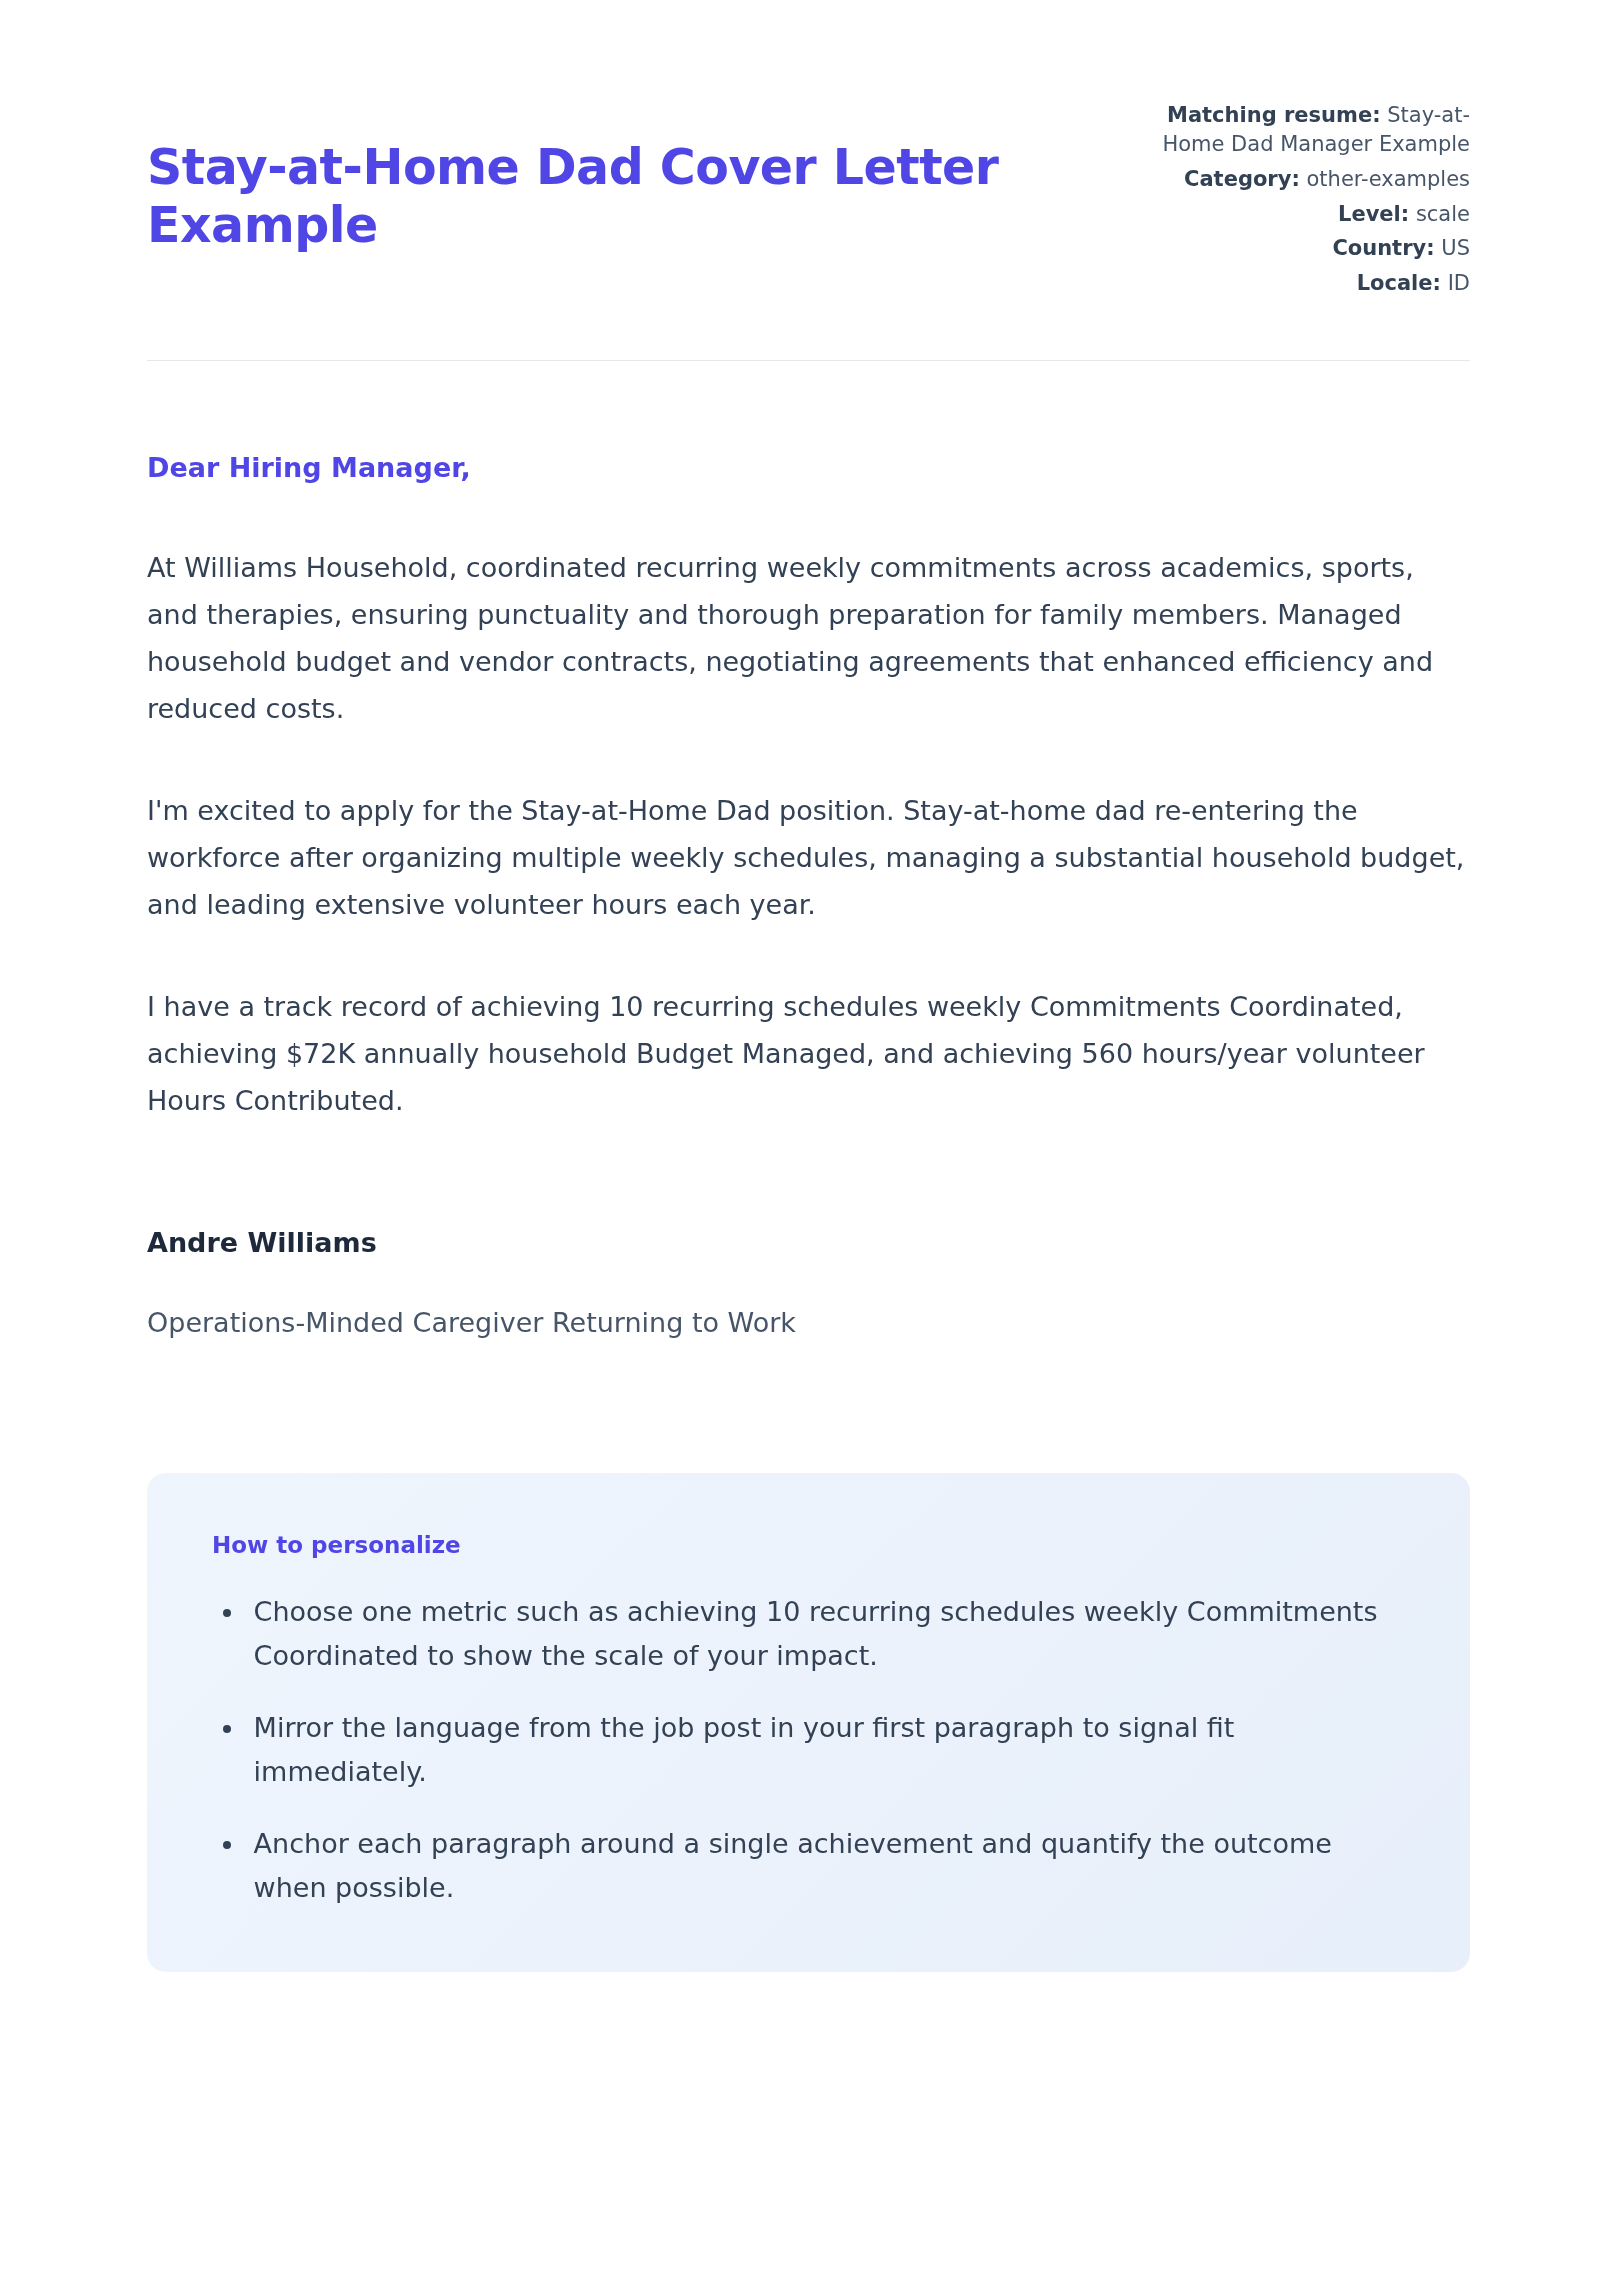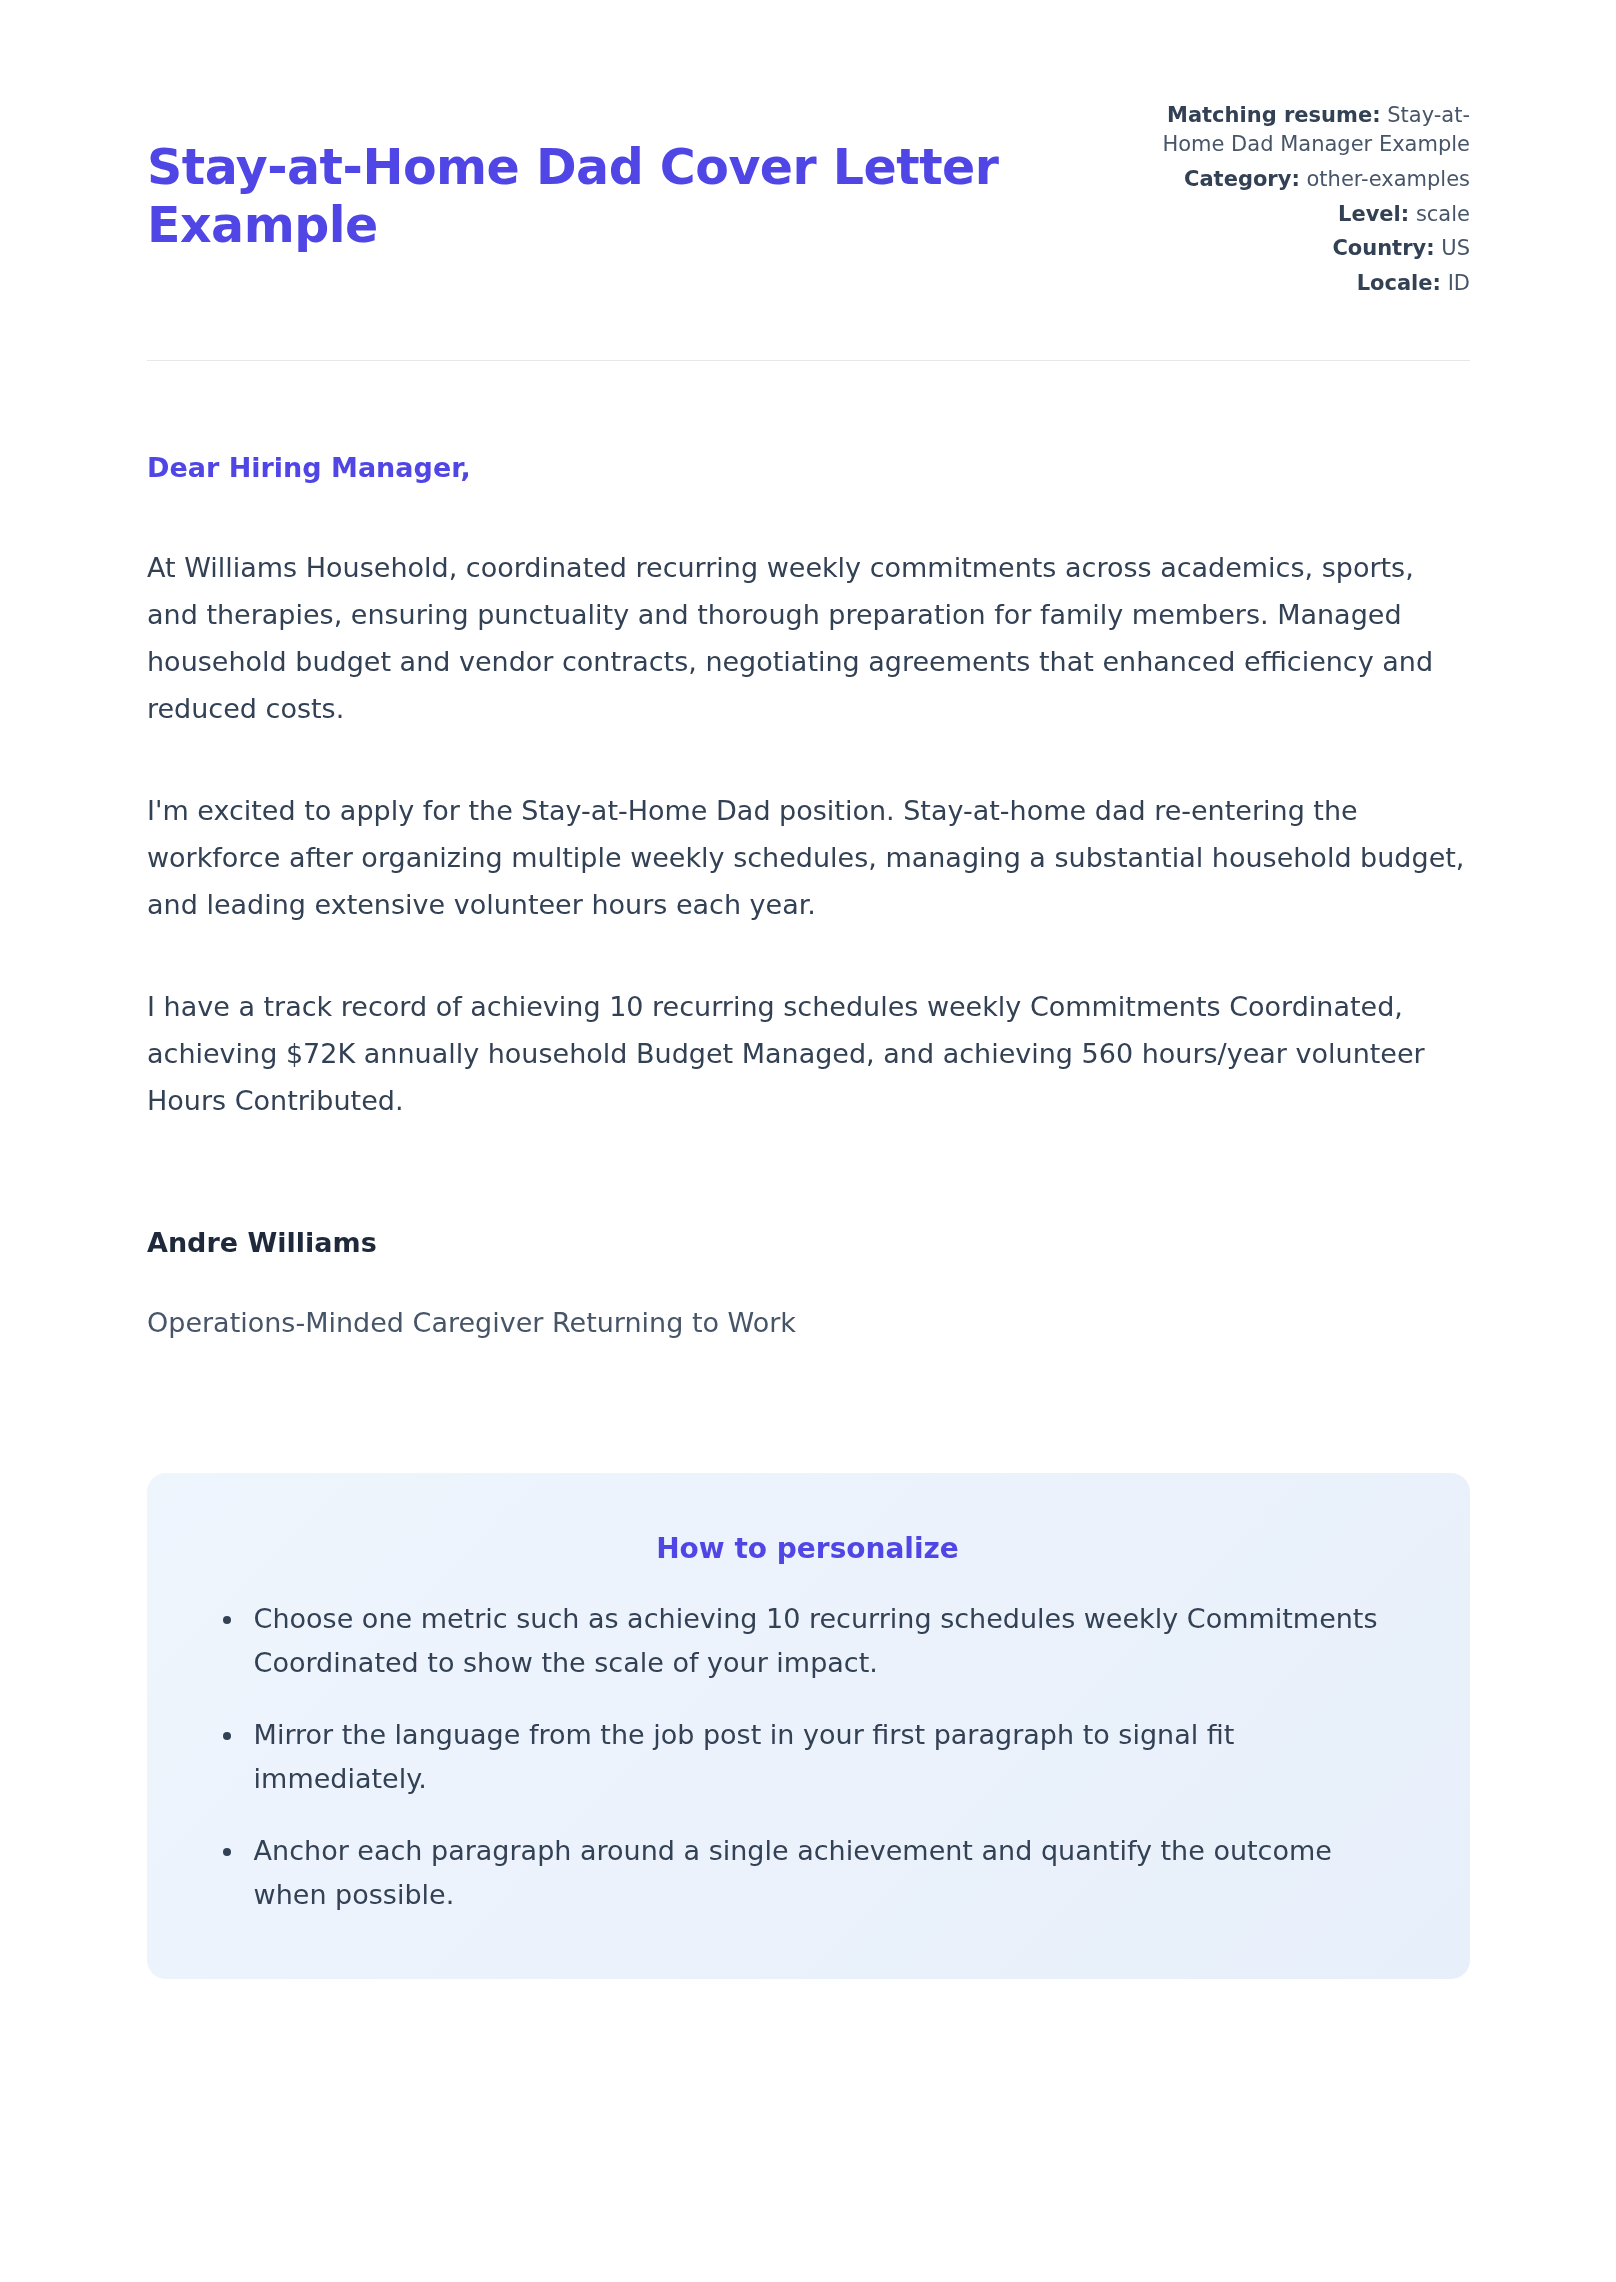--- a/index.html
+++ b/index.html
@@ -57,24 +57,23 @@
 
   
   .callout {
     margin-top: 126px;
     background: linear-gradient(135deg, #eff5fd 0%, #e7effa 100%);
     border-radius: 19px;
     padding: 59px 67px 63px 42px;
   }
   .callout-heading {
     margin: 0 0 32px 23px;
-    font-size: 28px;
+    font-size: 23px;
     font-weight: bold;
     color: #5046e5;
-    text-align: center;
   }
   .callout-list {
     margin: 0;
     padding-left: 57px;
     font-size: 27px;
     line-height: 1.62;
     color: #334155;
   }
   .callout-list li { margin-bottom: 28.5px; padding-left: 7.6px; }
   .callout-list li:last-child { margin-bottom: 0; }

